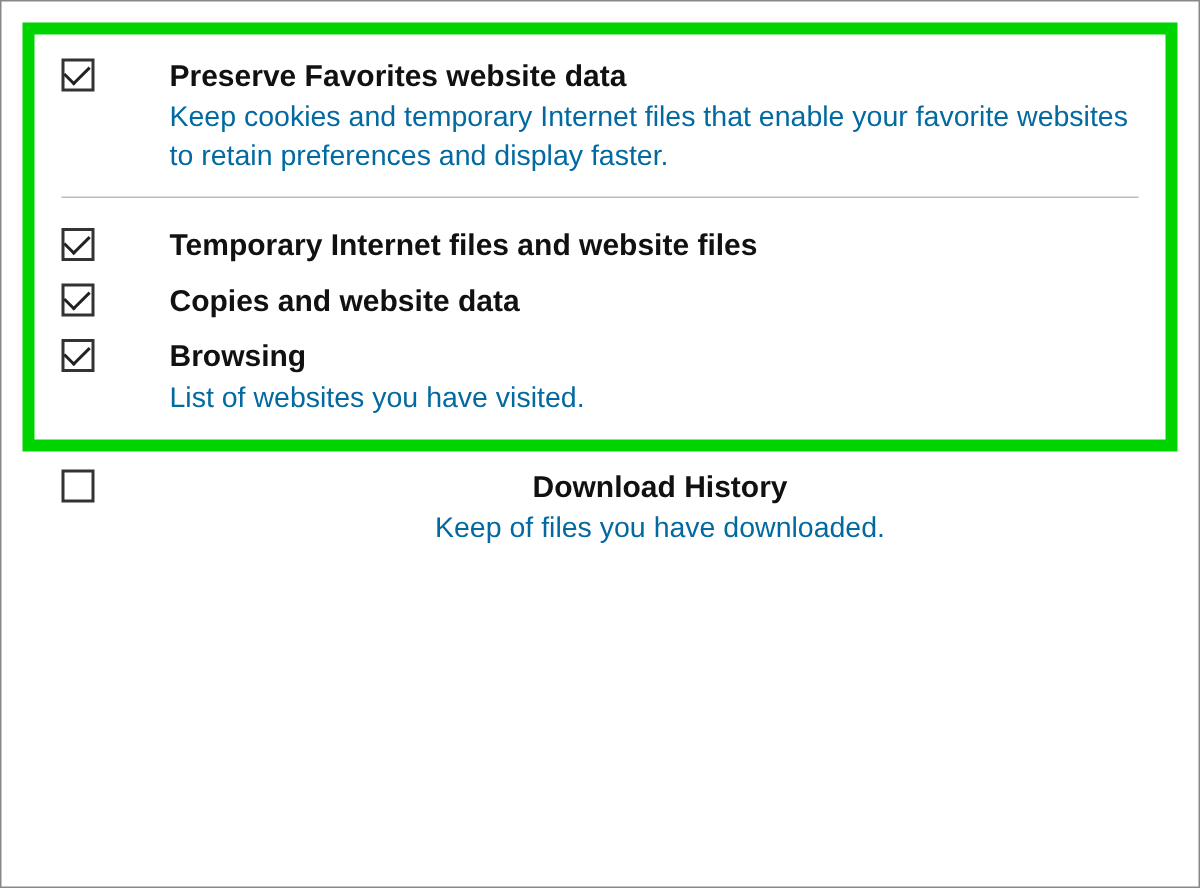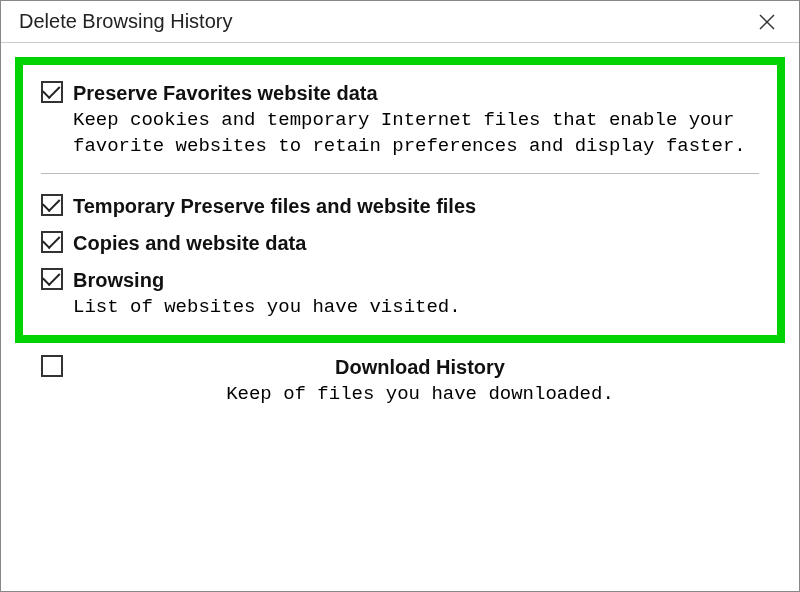--- a/index.html
+++ b/index.html
@@ -52,20 +52,21 @@
     }
     .highlight-box {
       border: 8px solid #00d400;
       padding: 16px 18px 14px 18px;
       margin-bottom: 12px;
     }
     .option-row {
       display: flex;
       align-items: flex-start;
       margin-bottom: 12px;
+      gap: 40px;
     }
     .option-row.last-in-box {
       margin-bottom: 0;
     }
     .checkbox {
       width: 22px;
       height: 22px;
       border: 2px solid #333;
       margin-right: 10px;
       flex-shrink: 0;
@@ -87,68 +88,58 @@
       flex: 1;
     }
     .option-label {
       font-size: 20px;
       font-weight: 700;
       color: #111;
       line-height: 1.25;
     }
     .option-desc {
       font-size: 19px;
-      color: #000000;
+      color: #0369a1;
       line-height: 1.35;
       margin-top: 2px;
-      font-family: Liberation Mono, monospace;
     }
     .divider {
       border: none;
       border-top: 1px solid #bbb;
       margin: 14px 0 20px 0;
     }
     .outside-option {
       padding: 0 18px 0 26px;
       text-align: center;
     }
   </style>
 </head>
 <body>
 
 <div class="window">
 
-  <div class="titlebar">
-    <div class="titlebar-title">Delete Browsing History</div>
-    <div class="close-btn">
-      <svg viewBox="0 0 16 16" fill="none">
-        <line x1="1" y1="1" x2="15" y2="15"></line>
-        <line x1="15" y1="1" x2="1" y2="15"></line>
-      </svg>
-    </div>
-  </div>
 
   <div class="content">
 
     <div class="highlight-box">
 
       <div class="option-row">
         <div class="checkbox checked"></div>
         <div class="option-text">
           <div class="option-label">Preserve Favorites website data</div>
           <div class="option-desc">Keep cookies and temporary Internet files that enable your favorite websites to retain preferences and display faster.</div>
         </div>
       </div>
 
       <hr class="divider">
 
       <div class="option-row">
         <div class="checkbox checked"></div>
         <div class="option-text">
-          <div class="option-label">Temporary Preserve files and website files</div>
+          <div class="option-label">Temporary Internet files and website files</div>
         </div>
       </div>
 
       <div class="option-row">
         <div class="checkbox checked"></div>
         <div class="option-text">
           <div class="option-label">Copies and website data</div>
         </div>
       </div>
 

